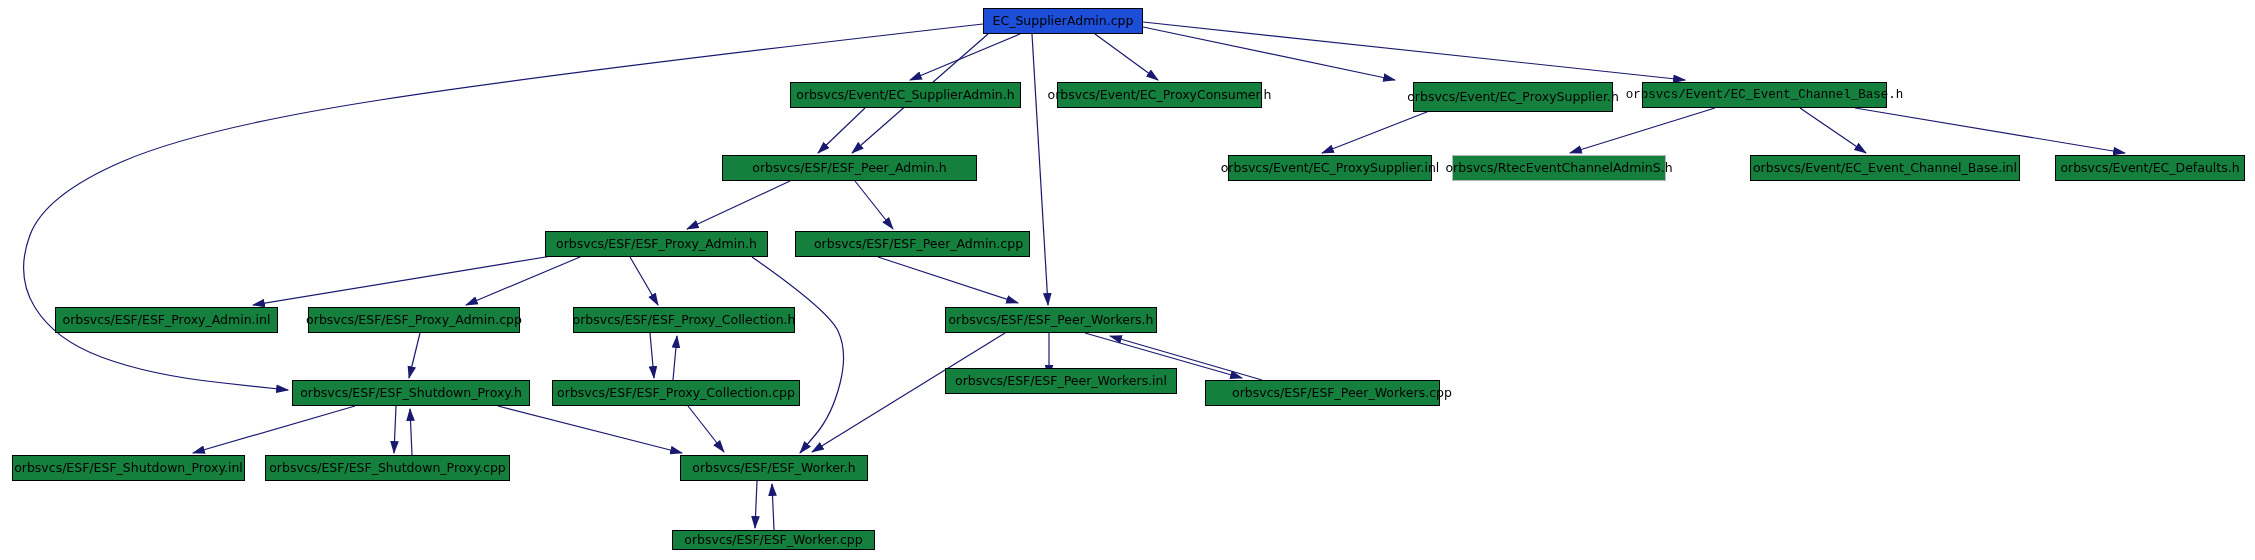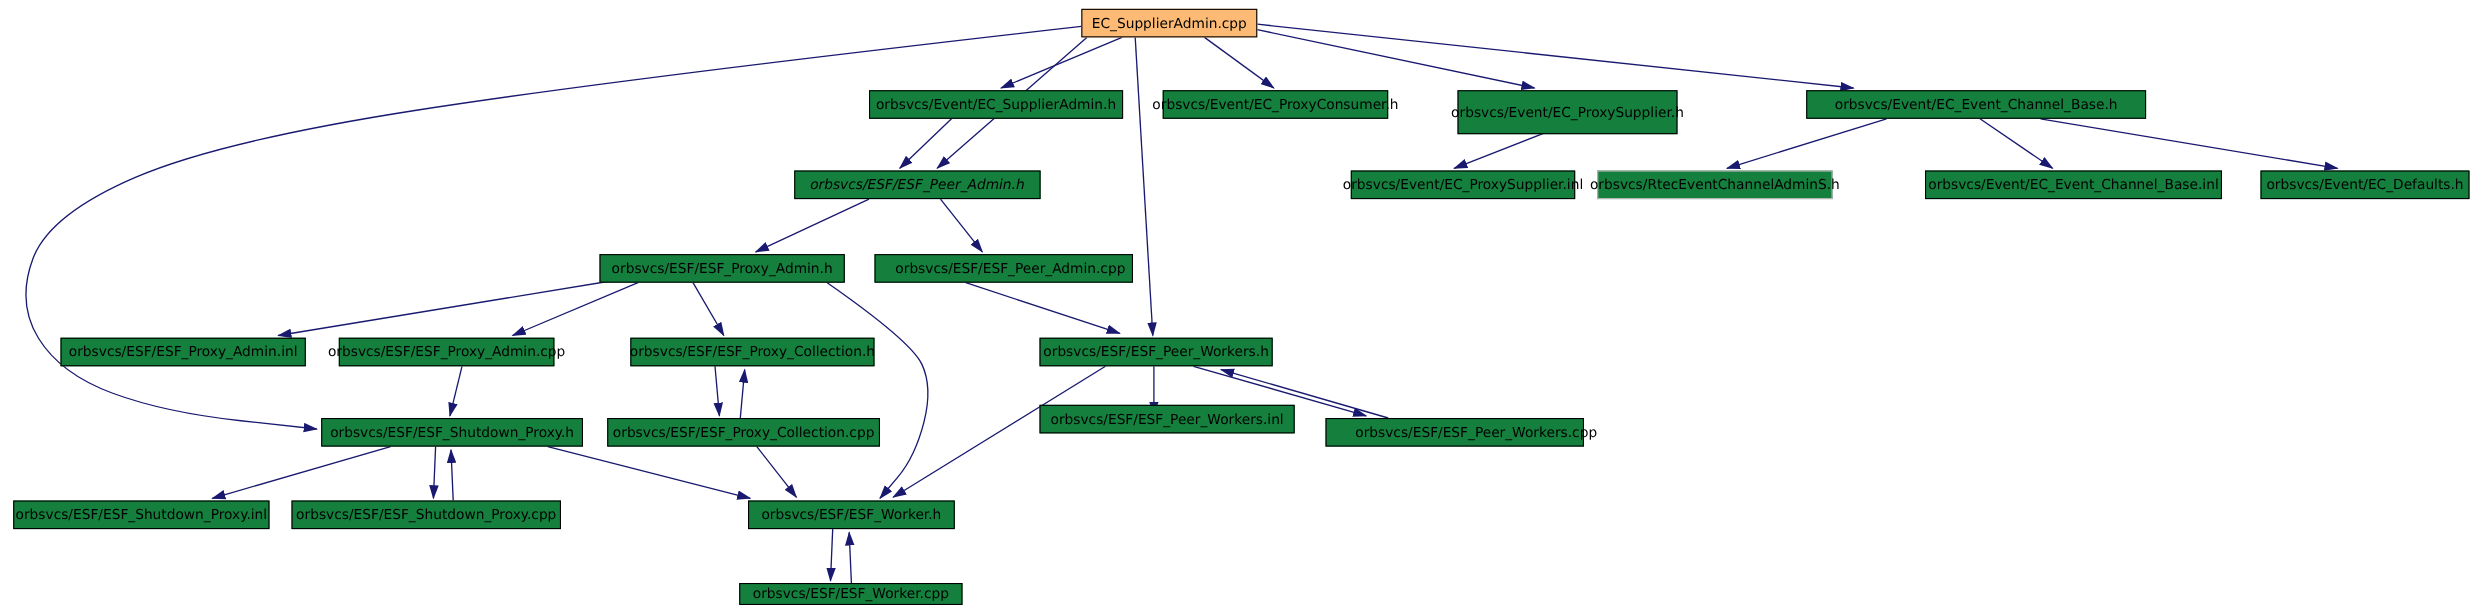--- a/index.html
+++ b/index.html
@@ -17,21 +17,21 @@
     border:1px solid #000000;
     background:#15803d;
     color:#000000;
     font-size:12.5px;
     line-height:1;
     display:flex;align-items:center;justify-content:center;
     white-space:nowrap;
     letter-spacing:0px;
     cursor:pointer;
   }
-  .node.root{background:#fdba74;border-color:#000000;}
+  .node.root{background:#1d4ed8;border-color:#000000;}
   .node.external{border-color:#b6b6b6;}
 </style>
 </head>
 <body>
 
 <div class="canvas">
   <svg id="edge-layer" width="2255" height="560" viewBox="0 0 2255 560" xmlns="http://www.w3.org/2000/svg">
     <defs>
       <marker id="arrow" viewBox="0 0 12 8" refX="11" refY="4" markerWidth="13" markerHeight="9" markerUnits="userSpaceOnUse" orient="auto">
         <path d="M0,0 L12,4 L0,8 z" fill="#191970"></path>
@@ -70,31 +70,31 @@
         <path d="M1262,380 L1110,336" fill="none" stroke="#191970" stroke-width="1.2" marker-end="url(#arrow)"></path>
         <path d="M1005,333 L812,452" fill="none" stroke="#191970" stroke-width="1.2" marker-end="url(#arrow)"></path>
         <path d="M757,481 L755,528" fill="none" stroke="#191970" stroke-width="1.2" marker-end="url(#arrow)"></path>
         <path d="M774,530 L772,484" fill="none" stroke="#191970" stroke-width="1.2" marker-end="url(#arrow)"></path>
       </g>
   </svg>
   <div id="node-layer">
       <div class="node root" style="left: 983px; top: 8px; width: 160px; height: 26px;">EC_SupplierAdmin.cpp</div>
       <div class="node" style="left: 790px; top: 82px; width: 231px; height: 26px;">orbsvcs/Event/EC_SupplierAdmin.h</div>
       <div class="node" style="left: 1057px; top: 82px; width: 205px; height: 26px;">orbsvcs/Event/EC_ProxyConsumer.h</div>
-      <div class="node" style="left: 1325px; top: 82px; width: 200px; height: 40px;">orbsvcs/Event/EC_ProxySupplier.h</div>
-      <div class="node" style="left: 1642px; top: 82px; width: 309px; height: 26px;">orbsvcs/Event/EC_Event_Channel_Base.h</div>
-      <div class="node" style="left: 722px; top: 155px; width: 224px; height: 26px; font-style: italic;">orbsvcs/ESF/ESF_Peer_Admin.h</div>
+      <div class="node" style="left: 1413px; top: 82px; width: 200px; height: 30px;">orbsvcs/Event/EC_ProxySupplier.h</div>
+      <div class="node" style="left: 1642px; top: 82px; width: 245px; height: 26px; font-family: Liberation Mono, monospace;">orbsvcs/Event/EC_Event_Channel_Base.h</div>
+      <div class="node" style="left: 722px; top: 155px; width: 255px; height: 26px;">orbsvcs/ESF/ESF_Peer_Admin.h</div>
       <div class="node" style="left: 1228px; top: 155px; width: 204px; height: 26px;">orbsvcs/Event/EC_ProxySupplier.inl</div>
       <div class="node external" style="left: 1452px; top: 155px; width: 214px; height: 26px;">orbsvcs/RtecEventChannelAdminS.h</div>
       <div class="node" style="left: 1750px; top: 155px; width: 270px; height: 26px;">orbsvcs/Event/EC_Event_Channel_Base.inl</div>
       <div class="node" style="left: 2055px; top: 155px; width: 190px; height: 26px;">orbsvcs/Event/EC_Defaults.h</div>
       <div class="node" style="left: 545px; top: 231px; width: 223px; height: 26px;">orbsvcs/ESF/ESF_Proxy_Admin.h</div>
       <div class="node" style="left: 795px; top: 231px; width: 235px; height: 26px; padding-left: 12px;">orbsvcs/ESF/ESF_Peer_Admin.cpp</div>
       <div class="node" style="left: 55px; top: 307px; width: 223px; height: 26px;">orbsvcs/ESF/ESF_Proxy_Admin.inl</div>
-      <div class="node" style="left: 308px; top: 307px; width: 196px; height: 26px;">orbsvcs/ESF/ESF_Proxy_Admin.cpp</div>
+      <div class="node" style="left: 308px; top: 307px; width: 212px; height: 26px;">orbsvcs/ESF/ESF_Proxy_Admin.cpp</div>
       <div class="node" style="left: 573px; top: 307px; width: 222px; height: 26px;">orbsvcs/ESF/ESF_Proxy_Collection.h</div>
       <div class="node" style="left: 945px; top: 307px; width: 212px; height: 26px;">orbsvcs/ESF/ESF_Peer_Workers.h</div>
       <div class="node" style="left: 292px; top: 380px; width: 238px; height: 26px;">orbsvcs/ESF/ESF_Shutdown_Proxy.h</div>
       <div class="node" style="left: 552px; top: 380px; width: 248px; height: 26px;">orbsvcs/ESF/ESF_Proxy_Collection.cpp</div>
       <div class="node" style="left: 945px; top: 368px; width: 232px; height: 26px;">orbsvcs/ESF/ESF_Peer_Workers.inl</div>
       <div class="node" style="left: 1205px; top: 380px; width: 235px; height: 26px; padding-left: 39px;">orbsvcs/ESF/ESF_Peer_Workers.cpp</div>
       <div class="node" style="left: 12px; top: 455px; width: 233px; height: 26px;">orbsvcs/ESF/ESF_Shutdown_Proxy.inl</div>
       <div class="node" style="left: 265px; top: 455px; width: 245px; height: 26px;">orbsvcs/ESF/ESF_Shutdown_Proxy.cpp</div>
       <div class="node" style="left: 680px; top: 455px; width: 188px; height: 26px;">orbsvcs/ESF/ESF_Worker.h</div>
       <div class="node" style="left: 672px; top: 530px; width: 203px; height: 20px;">orbsvcs/ESF/ESF_Worker.cpp</div>

